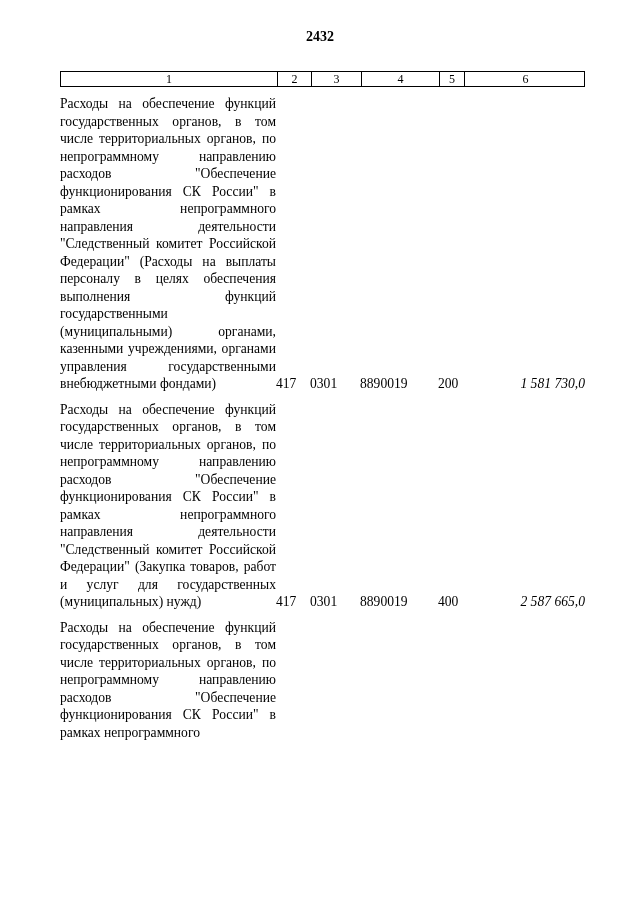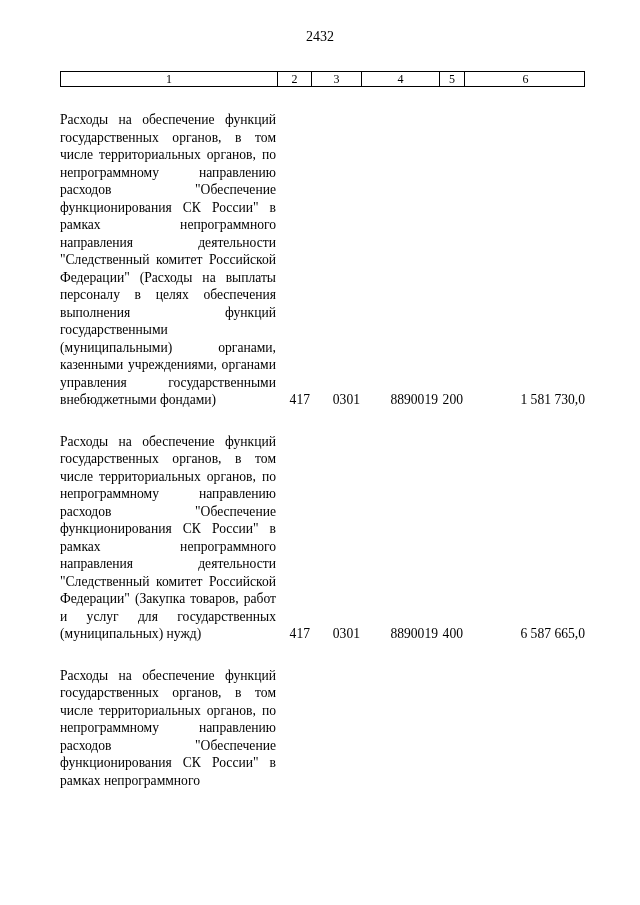--- a/index.html
+++ b/index.html
@@ -14,20 +14,21 @@
     width: 640px;
     height: 905px;
     background: #ffffff;
     overflow: hidden;
   }
   .page-number {
     padding-top: 29px;
     text-align: center;
     font-size: 14px;
     line-height: 16px;
+    font-weight: bold;
   }
   .content {
     margin-left: 60px;
     width: 525px;
   }
   .thead {
     margin-top: 26px;
     display: grid;
     grid-template-columns: 216px 34px 50px 78px 25px 122px;
     border: 1px solid #000;
@@ -41,36 +42,37 @@
     border-left: 1px solid #000;
     box-sizing: border-box;
   }
   .thead > div:first-child {
     border-left: none;
   }
   .trow {
     display: grid;
     grid-template-columns: 216px 34px 50px 78px 25px 122px;
     align-items: end;
-    margin-top: 24px;
+    margin-top: 8px;
     font-size: 13.6px;
     line-height: 17.5px;
   }
   .cell-text {
     text-align: justify;
     text-align-last: left;
   }
   .num {
-    text-align: right;
+    text-align: left;
     white-space: nowrap;
     font-family: Liberation Serif, serif;
   }
   .amount {
     text-align: right;
     white-space: nowrap;
+    font-style: italic;
   }
 </style>
 </head>
 <body>
 
 <div class="page">
 
   <div class="page-number">2432</div>
 
   <div class="content">
@@ -92,21 +94,21 @@
       <div class="num">200</div>
       <div class="amount">1 581 730,0</div>
     </div>
 
     <div class="trow">
       <div class="cell-text">Расходы на обеспечение функций государственных органов, в том числе территориальных органов, по непрограммному направлению расходов "Обеспечение функционирования СК России" в рамках непрограммного направления деятельности "Следственный комитет Российской Федерации" (Закупка товаров, работ и услуг для государственных (муниципальных) нужд)</div>
       <div class="num">417</div>
       <div class="num">0301</div>
       <div class="num">8890019</div>
       <div class="num">400</div>
-      <div class="amount">6 587 665,0</div>
+      <div class="amount">2 587 665,0</div>
     </div>
 
     <div class="trow">
       <div class="cell-text">Расходы на обеспечение функций государственных органов, в том числе территориальных органов, по непрограммному направлению расходов "Обеспечение функционирования СК России" в рамках непрограммного</div>
       <div class="num"></div>
       <div class="num"></div>
       <div class="num"></div>
       <div class="num"></div>
       <div class="amount"></div>
     </div>

